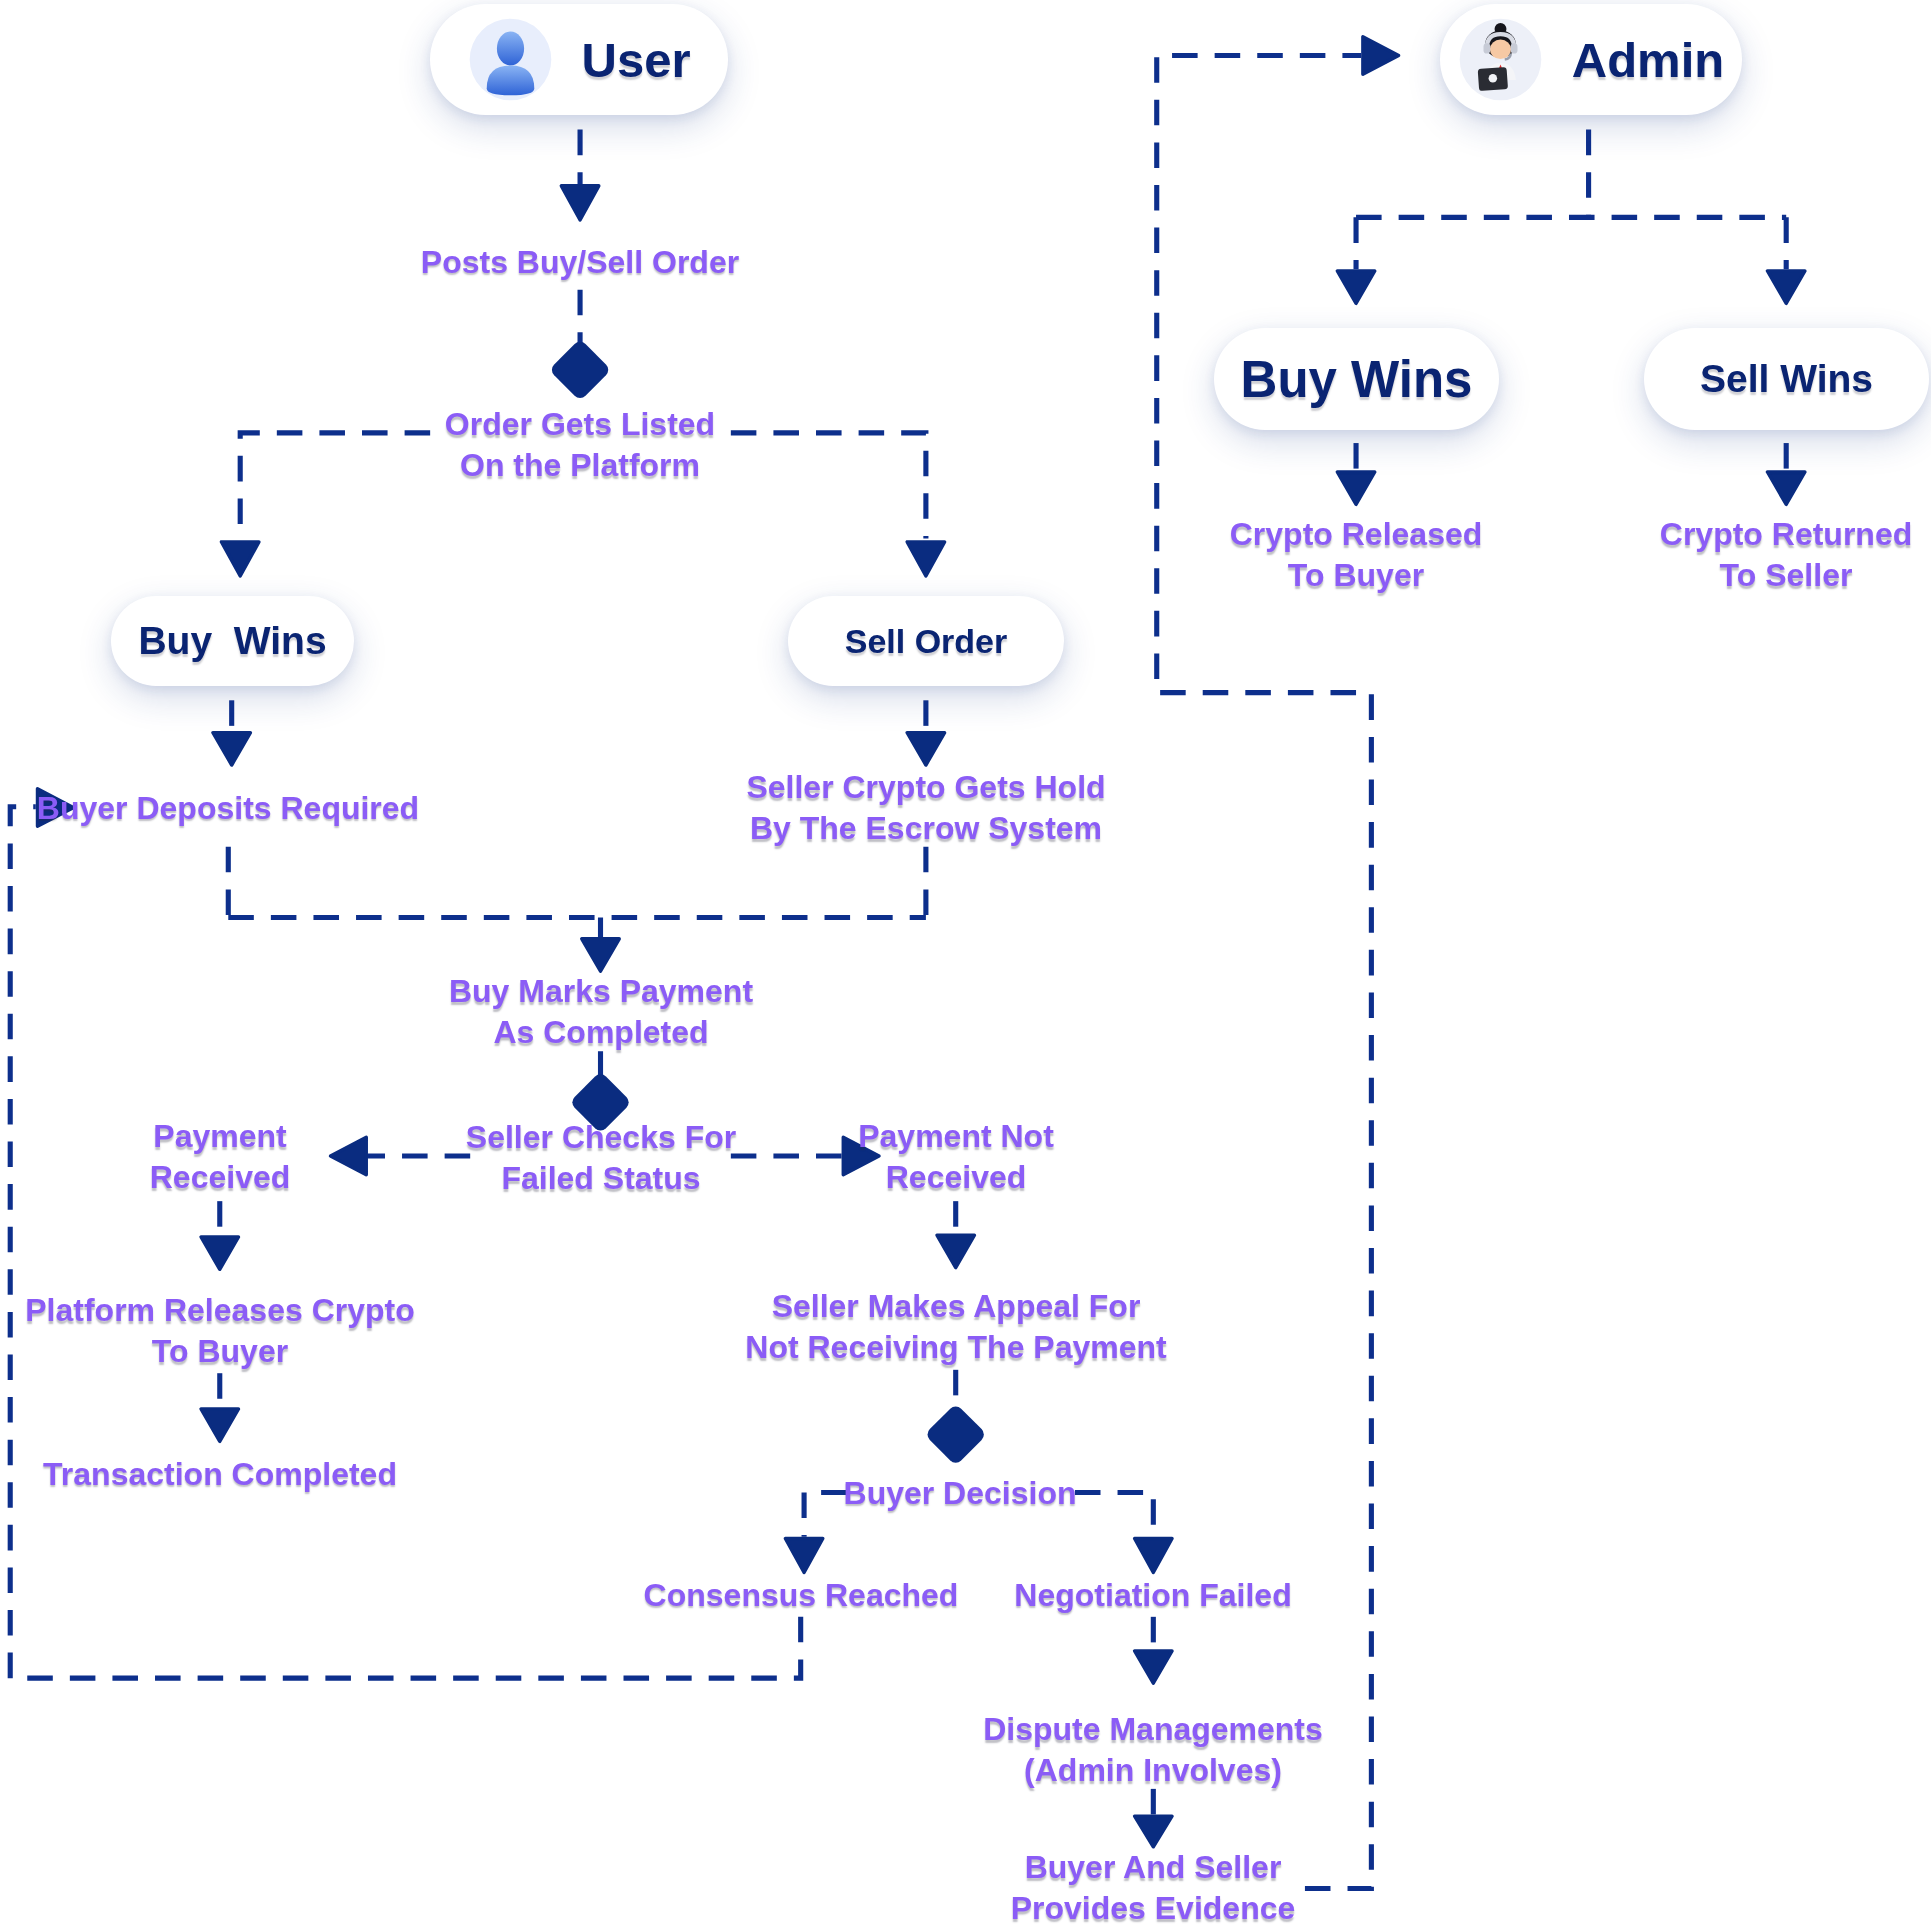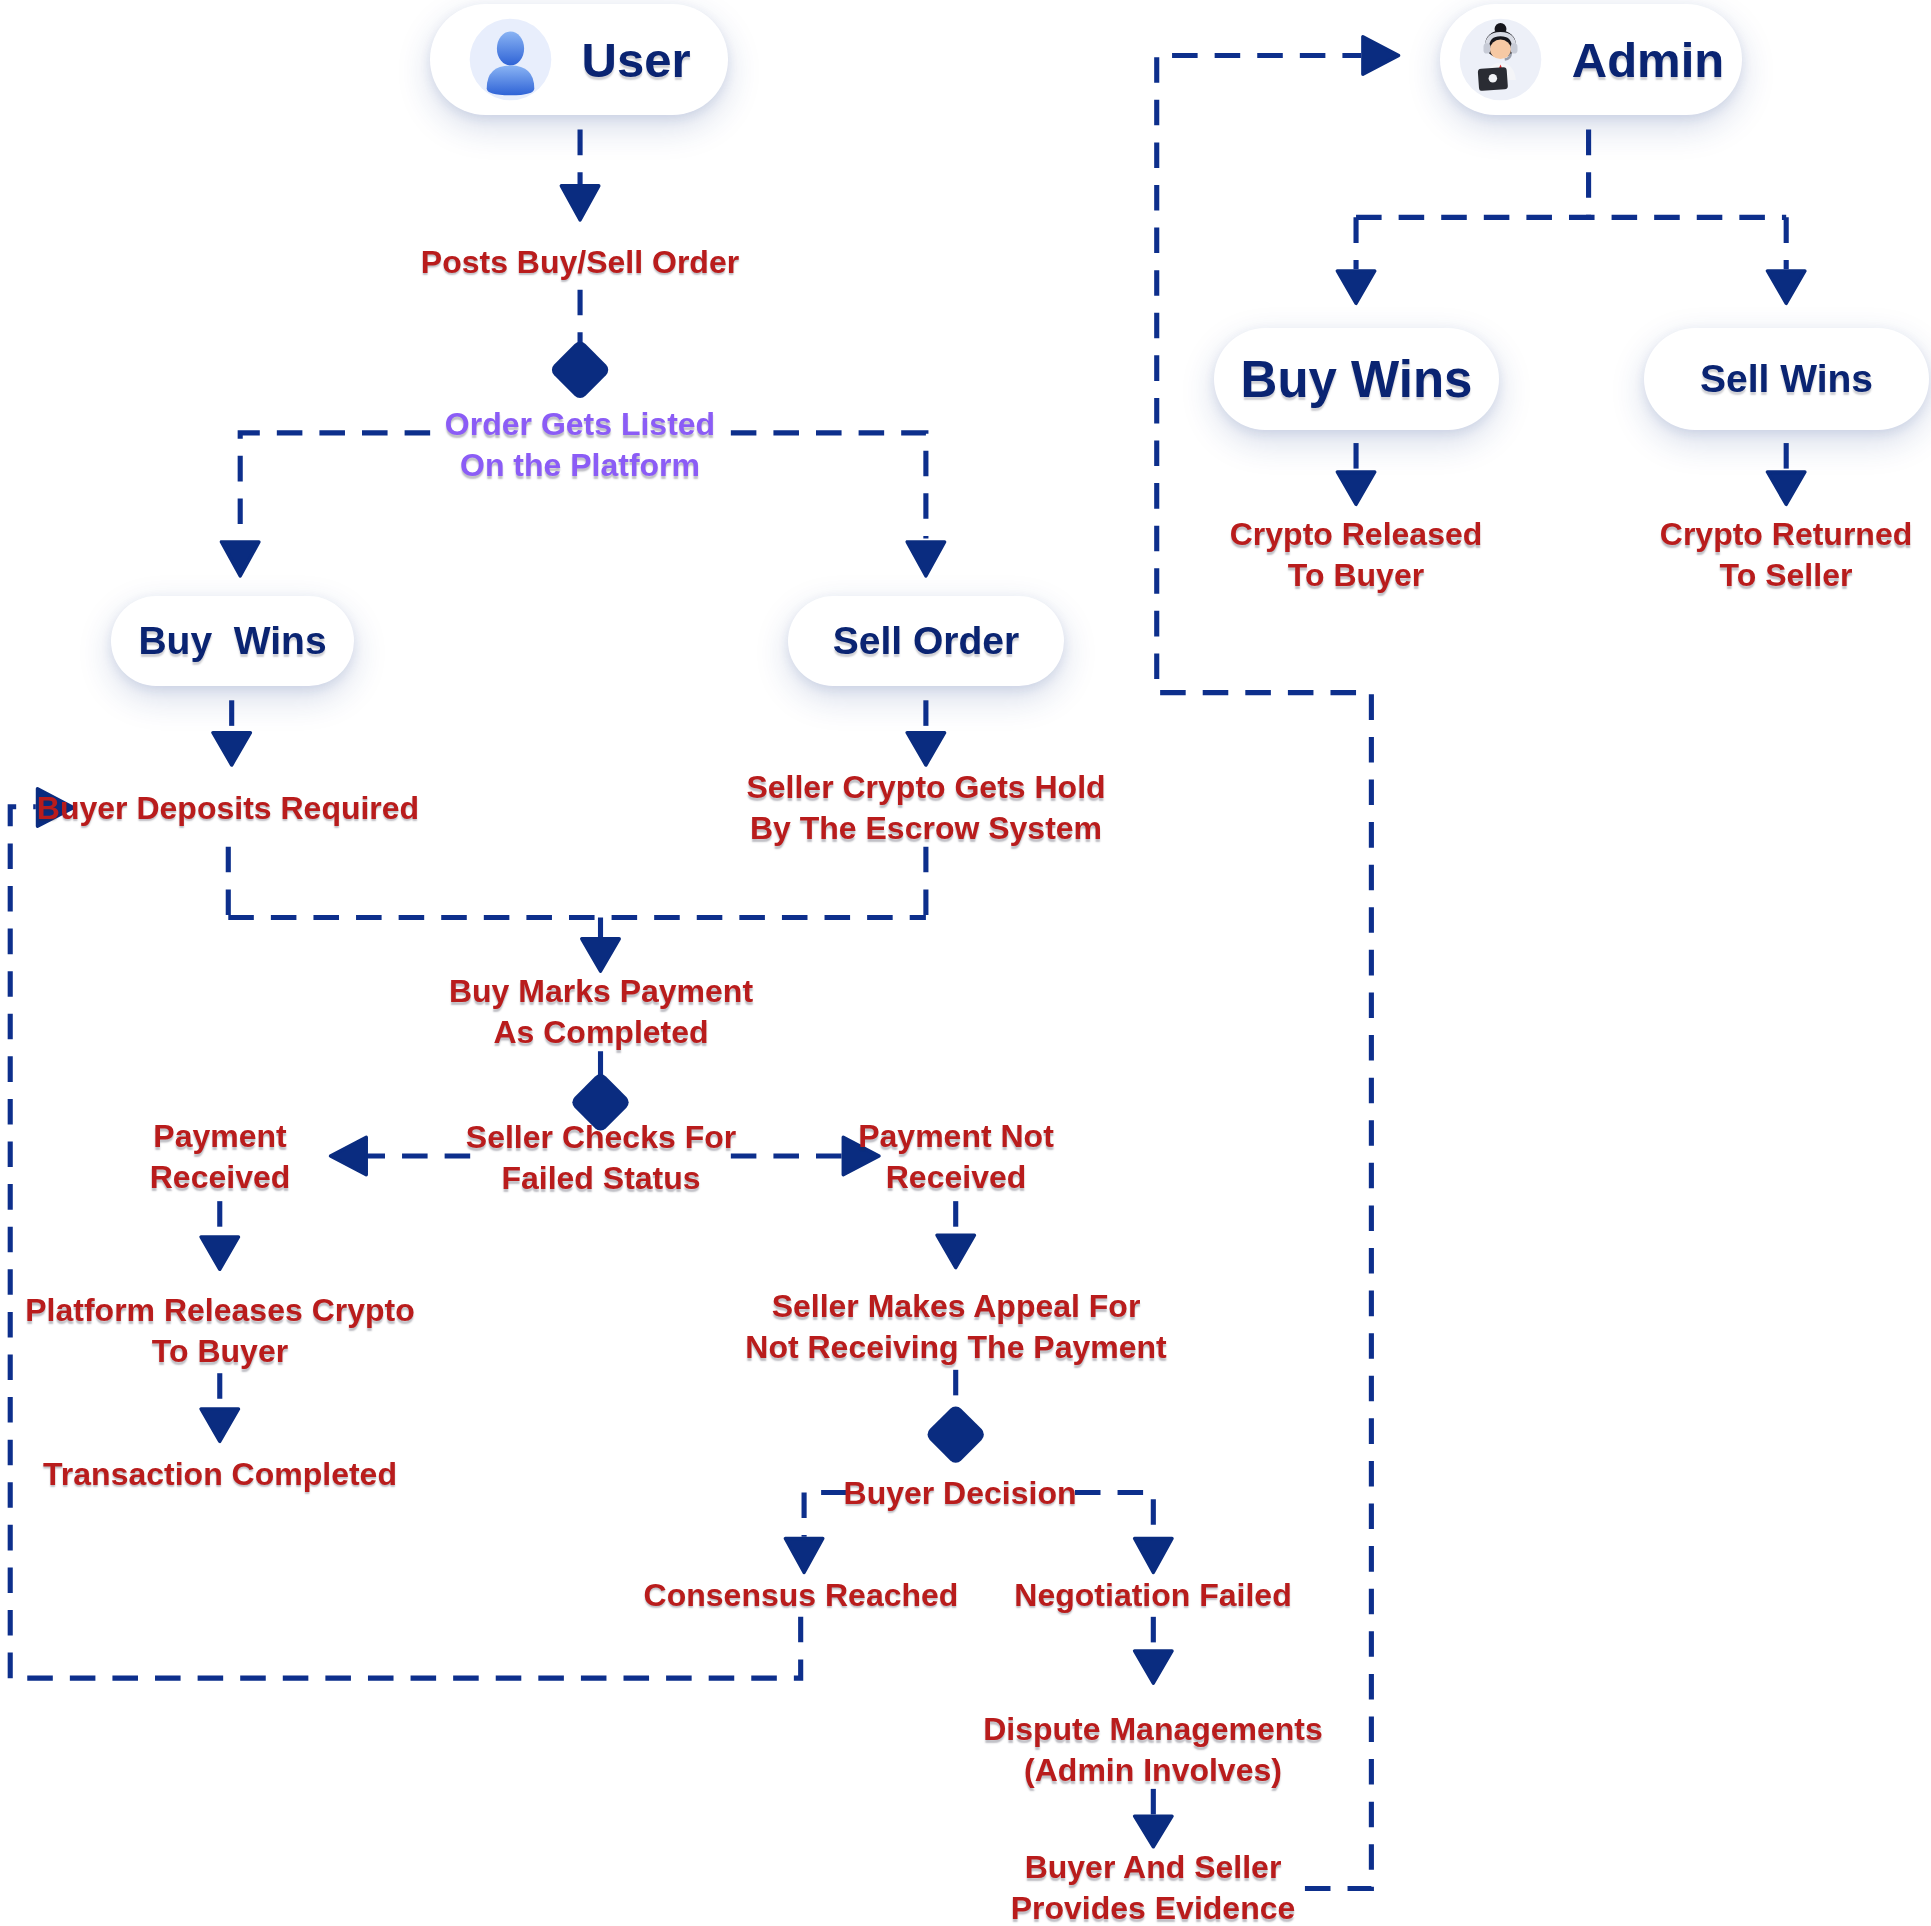--- a/index.html
+++ b/index.html
@@ -3,21 +3,21 @@
 <meta charset="utf-8">
 <style>
   html,body{margin:0;padding:0;background:#ffffff;}
   body{width:1931px;height:1927px;position:relative;overflow:hidden;
        font-family:"Liberation Sans", sans-serif;}
   .wires{position:absolute;left:0;top:0;}
   .dash{stroke:#0d2f8c;stroke-width:6;fill:none;stroke-dasharray:30 20;}
   .head{fill:#0a2c80;stroke:#0a2c80;stroke-width:4;stroke-linejoin:round;}
   .diamond{fill:#0a2c80;}
   .lbl{position:absolute;transform:translate(-50%,-50%);
-       color:#b91c1c;font-weight:bold;font-size:32px;line-height:1.28;
+       color:#8b5cf6;font-weight:bold;font-size:32px;line-height:1.28;
        white-space:nowrap;text-align:center;
        text-shadow:0 2.6px 1.7px rgba(40,40,60,0.30);}
   .lbl.dk{color:#8b5cf6;}
   .ln{display:block;}
   .pill{position:absolute;background:#ffffff;border-radius:60px;
         display:flex;align-items:center;justify-content:center;gap:29px;
         color:#0a2472;font-weight:bold;
         box-shadow:0 12px 34px rgba(30,60,140,0.18),0 3.4px 10.2px rgba(30,60,140,0.10);}
   .ptxt{text-shadow:0 2.6px 1.7px rgba(40,40,60,0.22);}
   .picon{display:flex;align-items:center;justify-content:center;}
@@ -185,21 +185,21 @@
     </svg>
   </span>
   <span class="ptxt" style="font-size:49px">Admin</span>
 </div>
 
 <div class="pill" style="left:111px;top:596px;width:243px;height:90px">
   <span class="ptxt" style="font-size:39px;white-space:pre">Buy  Wins</span>
 </div>
 
 <div class="pill" style="left:788px;top:596px;width:276px;height:90px">
-  <span class="ptxt" style="font-size:39px">Sell Order</span>
+  <span class="ptxt" style="font-size:34px">Sell Order</span>
 </div>
 
 <div class="pill" style="left:1214px;top:328px;width:285px;height:102px">
   <span class="ptxt" style="font-size:51px">Buy Wins</span>
 </div>
 
 <div class="pill" style="left:1644px;top:328px;width:285px;height:102px">
   <span class="ptxt" style="font-size:39px">Sell Wins</span>
 </div>
 

